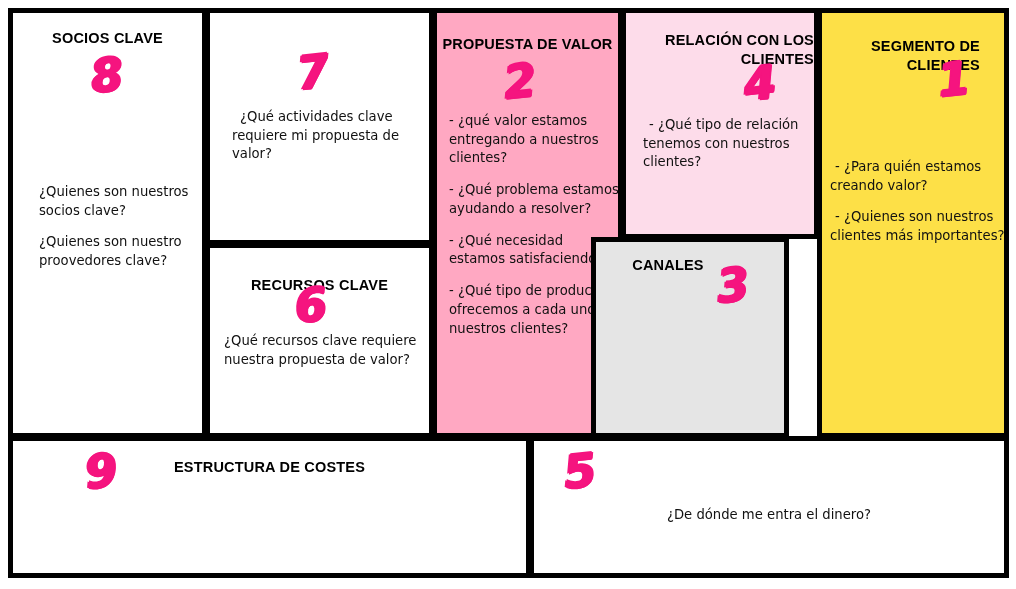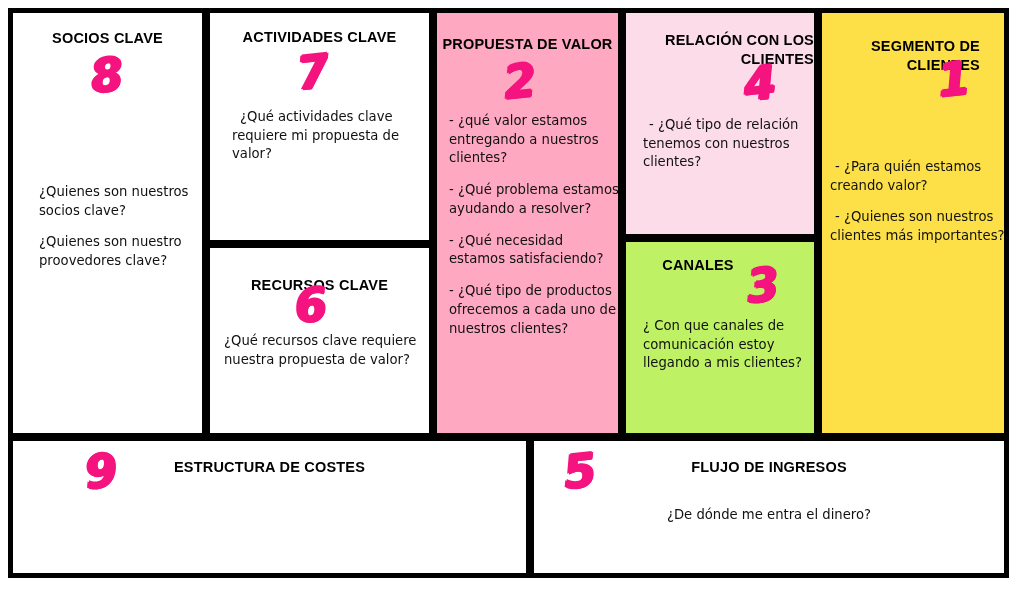--- a/index.html
+++ b/index.html
@@ -66,21 +66,21 @@
   }
   .body-text p { margin: 0 0 13px 0; }
   .body-text p:last-child { margin-bottom: 0; }
 
   
   #b-socios       { left: 8px;   top: 8px;   width: 199px; height: 430px; }
   #b-actividades  { left: 205px; top: 8px;   width: 229px; height: 237px; }
   #b-recursos     { left: 205px; top: 243px; width: 229px; height: 195px; }
   #b-propuesta    { left: 432px; top: 8px;   width: 191px; height: 430px; background: #FFA8C2; }
   #b-relacion     { left: 621px; top: 8px;   width: 198px; height: 231px; background: #FDDCEA; }
-  #b-canales      { left: 621px; top: 237px; width: 198px; height: 201px; background: #bef264; }
+  #b-canales      { left: 591px; top: 237px; width: 198px; height: 201px; background: #e5e5e5; }
   #b-segmento     { left: 817px; top: 8px;   width: 192px; height: 430px; background: #fde047; }
 
   
   #b-costes       { left: 8px;   top: 436px; width: 523px; height: 142px; }
   #b-ingresos     { left: 529px; top: 436px; width: 480px; height: 142px; }
 
   
   #b-socios .block-title      { padding-top: 16px; }
   #b-socios .num              { left: 78px;  top: 39px; }
   #b-socios .body-text        { position: absolute; left: 26px; top: 170px; width: 160px; }
@@ -125,21 +125,20 @@
   <section class="block" id="b-socios">
     <h2 class="block-title title-center">SOCIOS CLAVE</h2>
     <div class="num">8</div>
     <div class="body-text">
         <p>¿Quienes son nuestros socios clave?</p>
         <p>¿Quienes son nuestro proovedores clave?</p>
       </div>
   </section>
 
   <section class="block" id="b-actividades">
-    <h2 class="block-title title-center">ACTIVIDADES CLAVE</h2>
     <div class="num">7</div>
     <div class="body-text">
         <p>¿Qué actividades clave requiere mi propuesta de valor?</p>
       </div>
   </section>
 
   <section class="block" id="b-recursos">
     <h2 class="block-title title-center">RECURSOS CLAVE</h2>
     <div class="num">6</div>
     <div class="body-text">
@@ -162,40 +161,36 @@
     <h2 class="block-title title-left">RELACIÓN CON LOS CLIENTES</h2>
     <div class="num">4</div>
     <div class="body-text">
         <p>- ¿Qué tipo de relación tenemos con nuestros clientes?</p>
       </div>
   </section>
 
   <section class="block" id="b-canales">
     <h2 class="block-title title-center">CANALES</h2>
     <div class="num">3</div>
-    <div class="body-text">
-        <p>¿ Con que canales de comunicación estoy llegando a mis clientes?</p>
-      </div>
   </section>
 
   <section class="block" id="b-segmento">
     <h2 class="block-title title-left">SEGMENTO DE CLIENTES</h2>
     <div class="num">1</div>
     <div class="body-text">
         <p>- ¿Para quién estamos creando valor?</p>
         <p>- ¿Quienes son nuestros clientes más importantes?</p>
       </div>
   </section>
 
   <section class="block" id="b-costes">
     <h2 class="block-title title-center">ESTRUCTURA DE COSTES</h2>
     <div class="num">9</div>
   </section>
 
   <section class="block" id="b-ingresos">
-    <h2 class="block-title title-center">FLUJO DE INGRESOS</h2>
     <div class="num">5</div>
     <div class="body-text">
         <p>¿De dónde me entra el dinero?</p>
       </div>
   </section>
 
 </div>
 
 </body></html>

